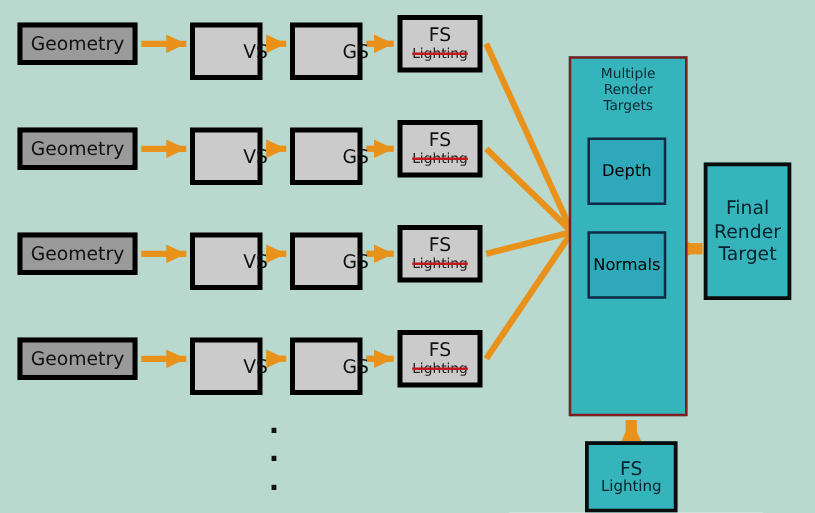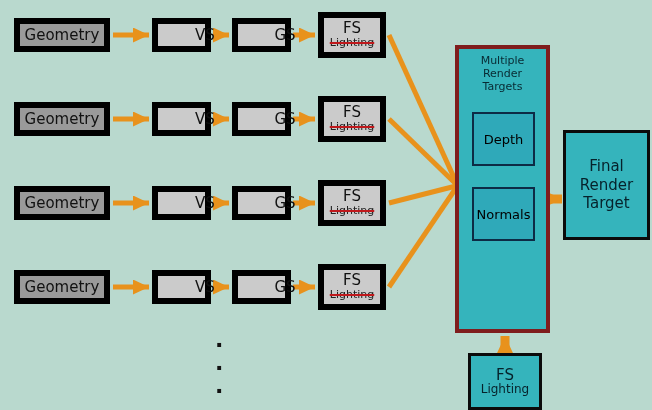--- a/index.html
+++ b/index.html
@@ -4,53 +4,53 @@
 <style>
   html,body{margin:0;padding:0;}
   body{font-family:"DejaVu Sans","Liberation Sans",sans-serif;}
   #stage{
     position:relative;width:652px;height:410px;overflow:hidden;
     background:#b9d9ce;
   }
   svg.wires{position:absolute;left:0;top:0;z-index:0;}
   .box{
     position:absolute;z-index:1;box-sizing:border-box;
-    border:6px solid #000000;background:#cbcbcb;color:#111;
+    border:4px solid #000000;background:#cbcbcb;color:#111;
     display:flex;align-items:center;justify-content:center;
     font-size:15px;
   }
   .geom{width:96px;height:34px;background:#9a9a9a;}
-  .small{width:58px;height:34px;padding-left:47px;}
+  .small{width:58px;height:46px;padding-left:47px;}
   .fs{width:68px;height:46px;flex-direction:column;line-height:1.05;}
   .fs-t{font-size:15px;}
   .fs-s{
     font-size:11px;color:#222;
     text-decoration:line-through;
     text-decoration-color:#c0181c;
     text-decoration-thickness:2px;
   }
   .mrt{
     position:absolute;z-index:1;box-sizing:border-box;
     left:455px;top:45px;width:95px;height:288px;
-    background:#35b4bc;border:4px solid #7f1d1d;
+    background:#35b4bc;border:2px solid #7f1d1d;
   }
   .mrt-title{
     margin-top:5px;text-align:center;font-size:11px;line-height:1.2;
     color:#082a33;white-space:pre-line;
   }
   .target{
     position:absolute;box-sizing:border-box;
     left:13px;width:63px;height:54px;
     background:#2fa9b9;border:2px solid #0d2b45;
     display:flex;align-items:center;justify-content:center;
     font-size:13px;color:#000000;
   }
   .final{
     position:absolute;z-index:1;box-sizing:border-box;
-    left:563px;top:130px;width:87px;height:110px;
+    left:563px;top:130px;width:70px;height:110px;
     background:#35b4bc;border:3px solid #0b0b0b;
     display:flex;align-items:center;justify-content:center;
     text-align:center;font-size:15px;line-height:1.25;color:#06222b;
     white-space:pre-line;
   }
   .fslight{
     position:absolute;z-index:1;box-sizing:border-box;
     left:468px;top:353px;width:74px;height:57px;
     background:#35b4bc;border:3px solid #0b0b0b;
     display:flex;flex-direction:column;align-items:center;justify-content:center;

